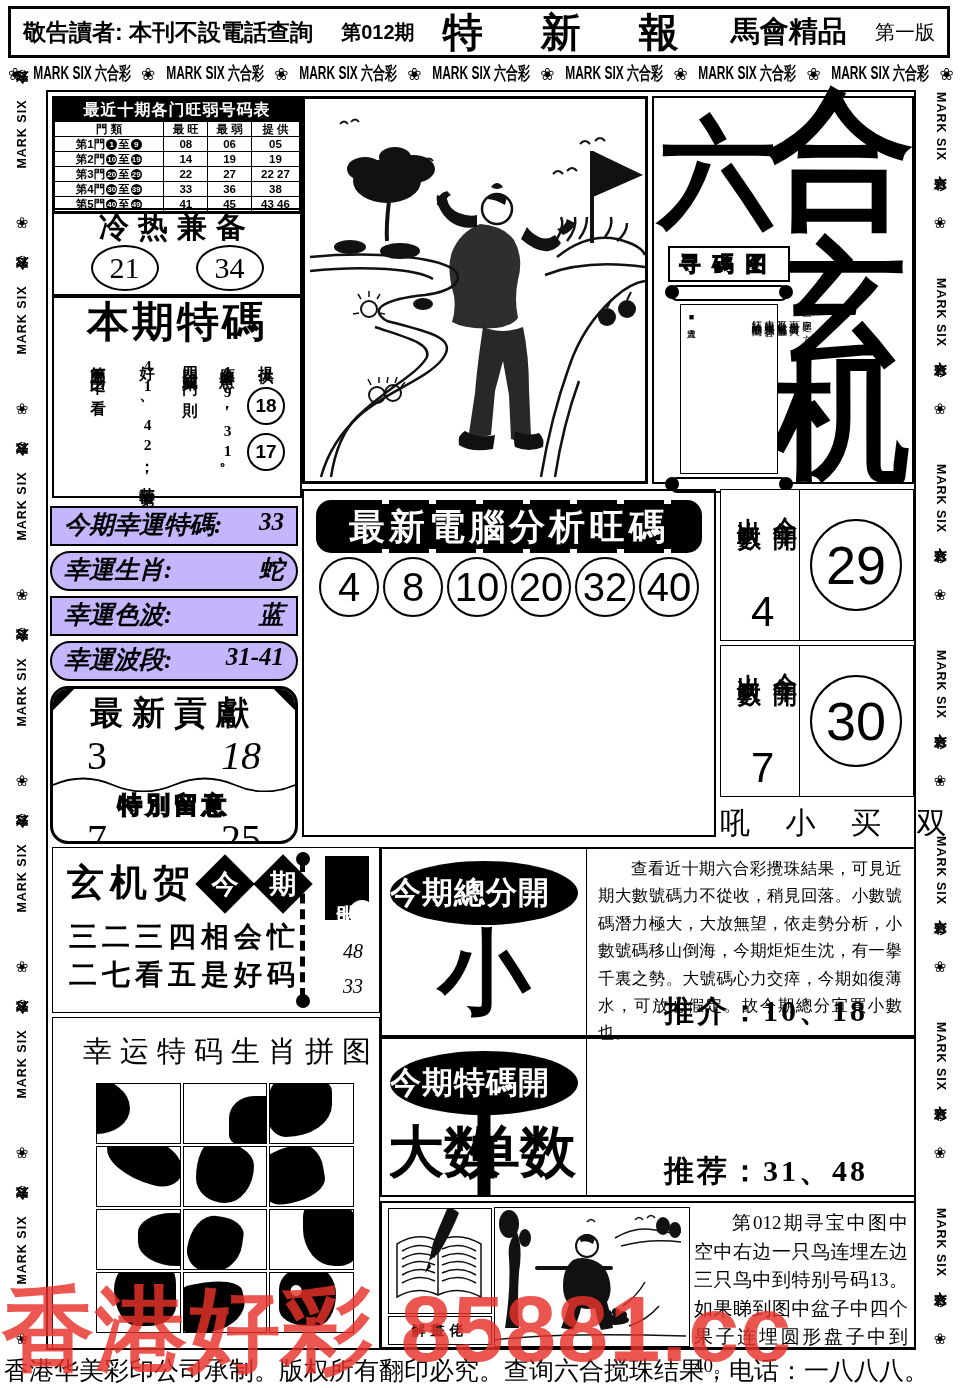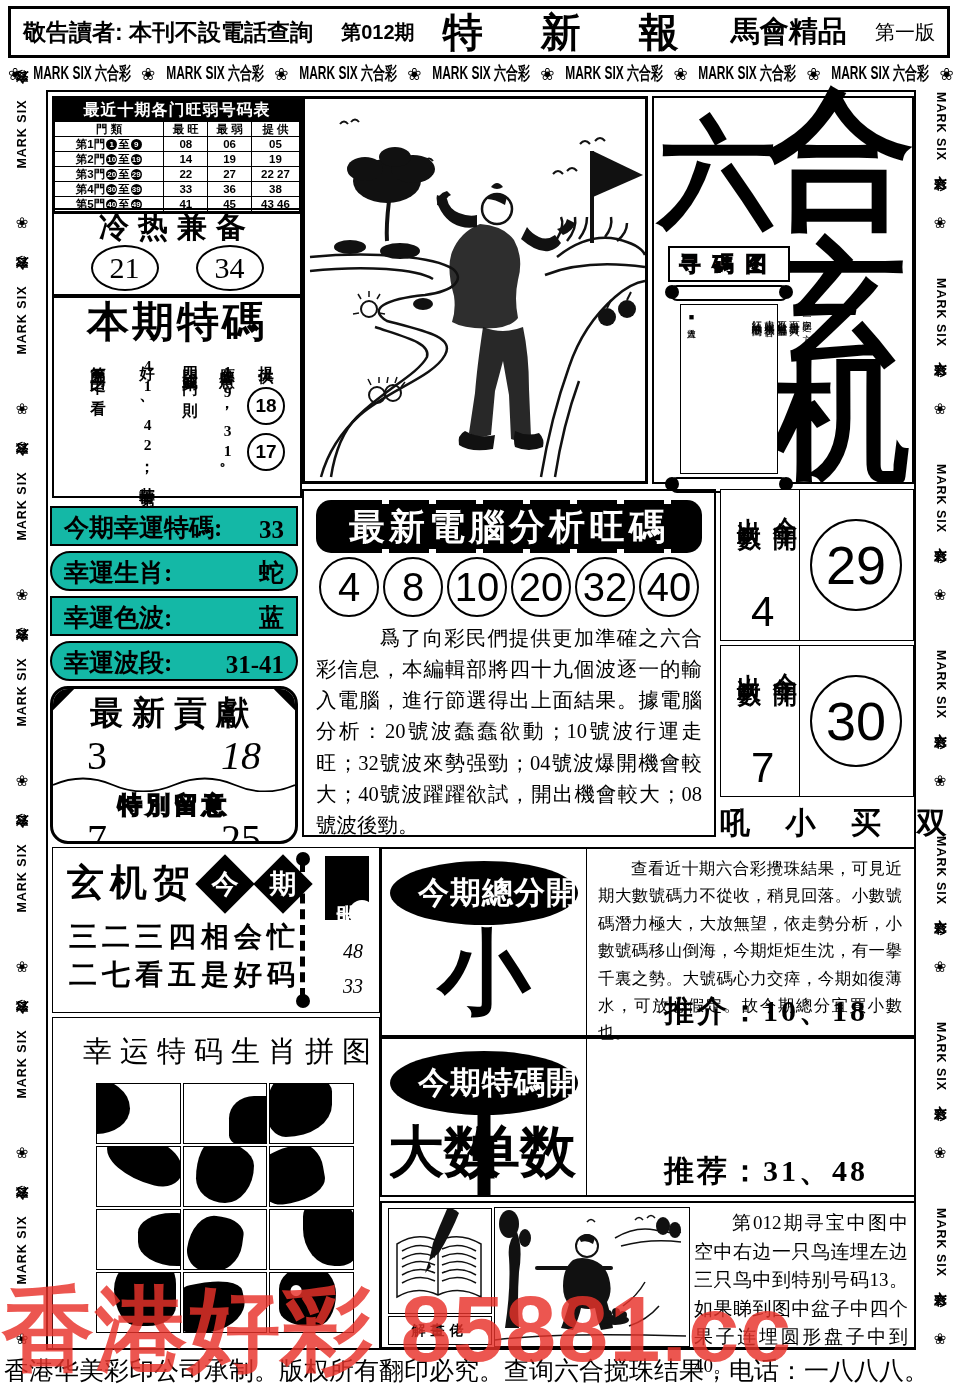--- a/index.html
+++ b/index.html
@@ -58,21 +58,21 @@
   .tm-col:nth-child(2){margin-block-start:10px;}
   .tm-col:nth-child(3){margin-block-start:16px;}
   .tm-col:nth-child(4){margin-block-start:22px;}
   .tm-col:nth-child(5){margin-block-start:28px;}
   .tm-circle{display:inline-block;writing-mode:horizontal-tb;width:34px;height:34px;border:2px solid #000;
              border-radius:50%;font-size:19px;line-height:34px;text-align:center;letter-spacing:0;
              font-family:"Liberation Sans",sans-serif;margin:8px 0 0 0;}
 
   
   .lucky{left:2px;width:248px;height:40px;border:2px solid #000;box-sizing:border-box;display:flex;
-         justify-content:space-between;align-items:flex-end;padding:0 12px;font-size:25px;font-weight:bold;background:#14b8a6;}
+         justify-content:space-between;align-items:flex-start;padding:0 12px;font-size:25px;font-weight:bold;background:#c4b5fd;font-style:italic;}
   .lucky.pill{border-radius:22px;}
 
   
   #contrib{left:2px;top:594px;width:248px;height:158px;border:3px solid #000;border-radius:18px;
            box-sizing:border-box;overflow:hidden;text-align:center;}
   #contrib .corner{position:absolute;width:30px;height:30px;background:#000;transform:rotate(45deg);}
   .corner.tl{left:-15px;top:-15px;} .corner.tr{right:-15px;top:-15px;}
   .cb-title{font-size:33px;font-weight:bold;letter-spacing:9px;margin-top:2px;}
   .cb-nums{display:flex;justify-content:space-between;padding:0 34px;font-size:40px;line-height:1.0;}
   .cb-italic{font-style:italic;}
@@ -160,31 +160,31 @@
   .st-cell{position:relative;height:150px;border:1px solid #000;margin-bottom:4px;background:#fff;}
   .st-divider{position:absolute;left:78px;top:0;bottom:0;border-left:1px solid #000;}
   .st-labels{position:absolute;left:8px;top:8px;writing-mode:vertical-rl;text-orientation:upright;
              font-size:24px;font-weight:bold;}
   .st-col{margin:0 4px;letter-spacing:5px;}
   .st-count{position:absolute;left:30px;bottom:4px;font-size:42px;font-family:"Liberation Sans",sans-serif;}
   .st-circle{position:absolute;right:11px;top:50%;transform:translateY(-50%);width:88px;height:88px;
              border:2.5px solid #000;border-radius:50%;font-size:54px;display:flex;align-items:center;
              justify-content:center;font-family:"Liberation Sans",sans-serif;}
 
-  #size-header{left:672px;top:711px;width:226px;height:40px;font-size:30px;font-weight:bold;
+  #size-header{left:672px;top:711px;width:226px;height:40px;font-size:30px;font-weight:normal;
                text-align:center;letter-spacing:14px;white-space:nowrap;}
 
   
   #analysis{left:332px;top:755px;width:536px;height:350px;border:2px solid #000;box-sizing:border-box;}
   .an-row1{position:absolute;left:0;right:0;top:0;height:186px;border-bottom:4px solid #000;}
   .an-row2{position:absolute;left:0;right:0;top:190px;bottom:0;}
   .an-badge-cell{position:absolute;left:0;top:0;bottom:0;width:204px;border-right:1.5px solid #000;}
   .an-text-cell{position:absolute;left:204px;right:0;top:0;bottom:0;padding:6px 12px 2px;box-sizing:border-box;}
   .badge-ellipse{margin:12px auto 0;width:188px;height:64px;background:#000;border-radius:50%;color:#fff;
-                 font-size:31px;font-weight:bold;text-align:right;line-height:64px;letter-spacing:1px;}
+                 font-size:31px;font-weight:bold;text-align:left;line-height:64px;letter-spacing:1px;}
   .an-result{text-align:center;font-size:92px;font-weight:bold;line-height:1.0;margin-top:2px;}
   .an-pole{position:absolute;left:50%;top:66px;width:13px;height:92px;background:#000;transform:translateX(-50%);}
   .an-opt{position:absolute;bottom:4px;font-size:56px;font-weight:bold;letter-spacing:0px;}
   .an-opt.left{left:6px;} .an-opt.right{right:10px;}
   .an-para{font-size:16.5px;line-height:1.66;text-align:justify;text-indent:2em;}
   .an-para.small{font-size:15px;line-height:1.62;}
   .an-reco{position:absolute;bottom:3px;right:46px;font-size:30px;font-weight:600;letter-spacing:3px;white-space:nowrap;}
 
   
   #treasure{left:332px;top:1109px;width:536px;height:148px;border:2px solid #000;box-sizing:border-box;}
@@ -490,21 +490,20 @@
   <div id="computer" class="abs">
     <div class="cp-banner">最新電腦分析旺碼</div>
     <div class="cp-circles" id="cp-circles">
         <div class="cp-circle">4</div>
         <div class="cp-circle">8</div>
         <div class="cp-circle">10</div>
         <div class="cp-circle">20</div>
         <div class="cp-circle">32</div>
         <div class="cp-circle">40</div>
       </div>
-    <div class="cp-text">爲了向彩民們提供更加準確之六合彩信息，本編輯部將四十九個波逐一的輸入電腦，進行節選得出上面結果。據電腦分析：20號波蠢蠢欲動；10號波行運走旺；32號波來勢强勁；04號波爆開機會較大；40號波躍躍欲試，開出機會較大；08號波後勁。</div>
   </div>
 
   <div id="stats" class="abs">
     <div class="st-cell">
       <div class="st-divider"></div>
       <div class="st-labels">
         <div class="st-col">今年開</div>
         <div class="st-col">出次數</div>
       </div>
       <div class="st-count">4</div>

